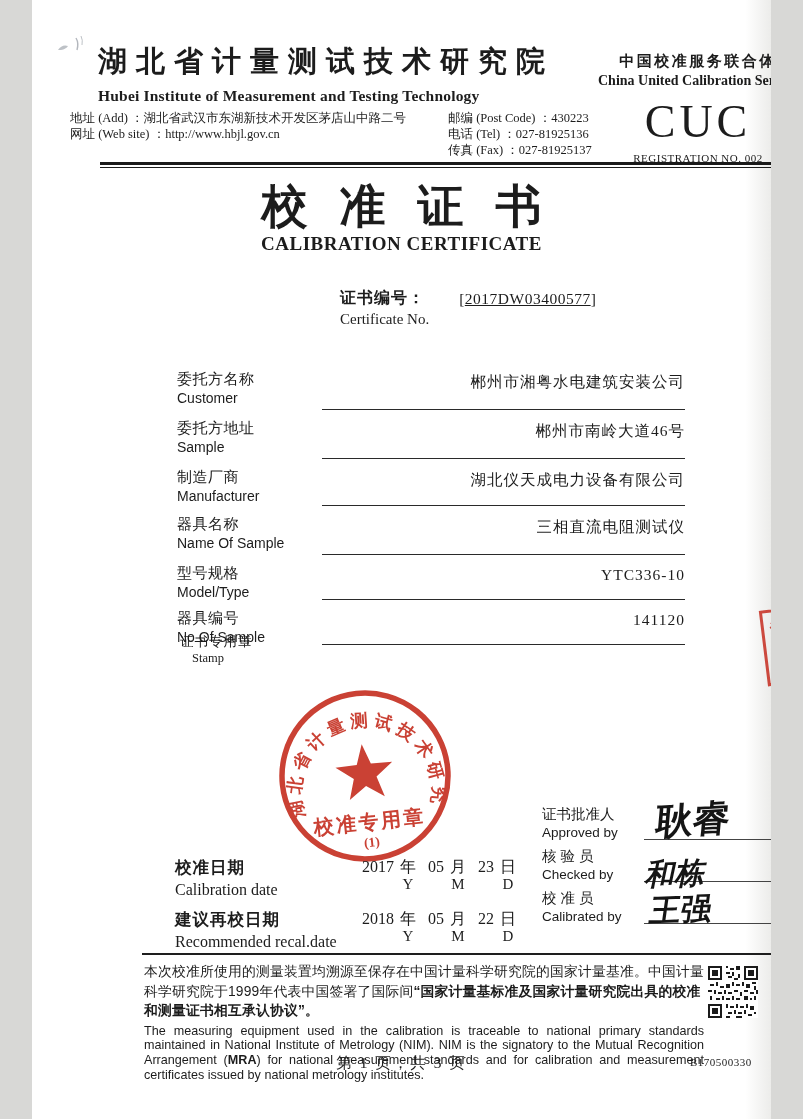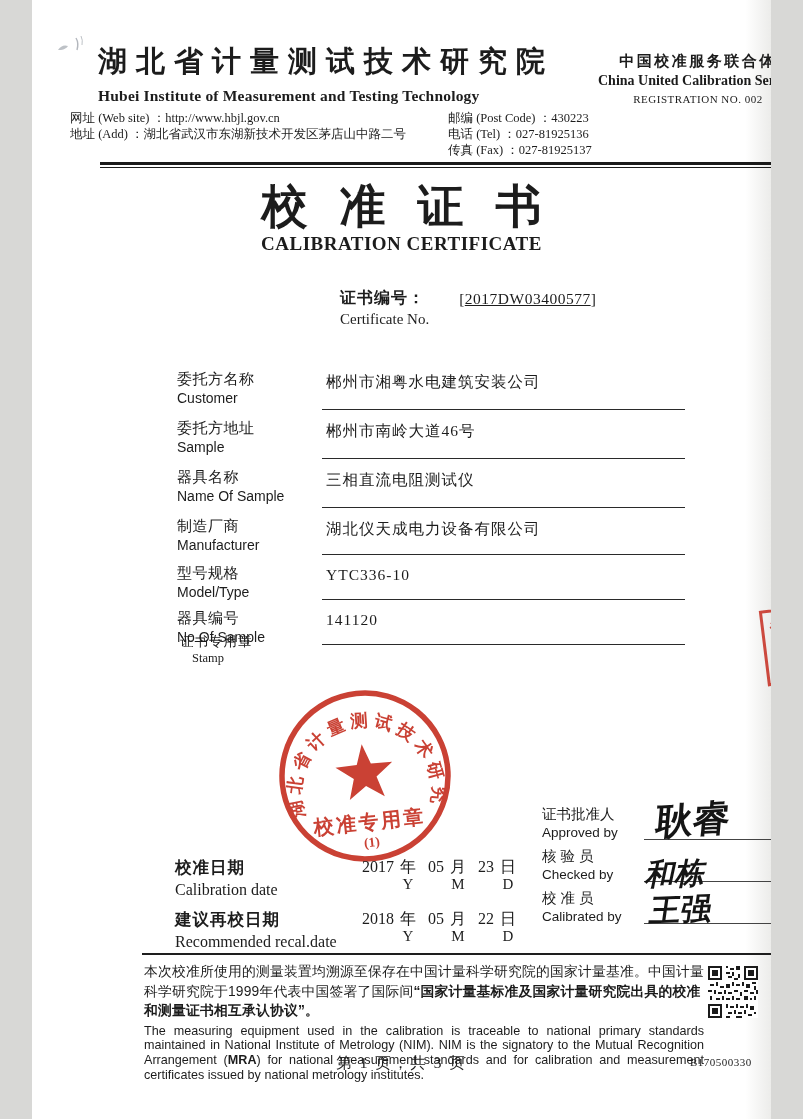--- a/index.html
+++ b/index.html
@@ -36,21 +36,21 @@
   .certno-label .en { font-size:15px; margin-top:2px; }
   .certno-val { font-size:15.5px; padding-top:2px; letter-spacing:.5px; }
   .certno-val .num { text-decoration:underline; }
   
   .fields { position:absolute; top:370px; left:145px; width:508px; }
   .frow { display:flex; margin-bottom:9px; }
   .flabel { width:145px; flex:none; font-family:"Liberation Sans", sans-serif; }
   .flabel .zh { font-size:15px; letter-spacing:.5px; }
   .flabel .en { font-size:14px; margin-top:1px; }
   .fval { flex:1; border-bottom:1.2px solid #2a2a2a; font-size:15.5px;
-    padding:2px 0 16px 4px; letter-spacing:1px; }
+    padding:2px 0 16px 4px; letter-spacing:1px;text-align:right; }
   .frow.tight .fval { padding-bottom:14px; }
   
   .stamp-label { position:absolute; top:633px; left:148px; }
   .stamp-label .zh { font-size:13.5px; letter-spacing:1px; }
   .stamp-label .en { font-size:12.5px; margin-top:0; margin-left:12px; }
   
   .round-stamp { position:absolute; top:686px; left:243px; width:180px; height:180px;
     transform:rotate(-6deg); opacity:.93; }
   
   .corner-stamp { position:absolute; top:604px; left:731px; width:110px; height:76px;
@@ -107,32 +107,33 @@
     <path d="M27 2 q2 4 1 9" stroke="#9aa0a8" stroke-width="1" fill="none"></path>
   </svg>
 
   <div class="hdr">
     <div class="hdr-left">
       <div class="inst-zh">湖北省计量测试技术研究院</div>
       <div class="inst-en">Hubei Institute of Measurement and Testing Technology</div>
     </div>
     <div class="contact">
       <div class="contact-left">
+        <div>地址 (Add) ：湖北省武汉市东湖新技术开发区茅店山中路二号</div>
         <div>网址 (Web site) ：http://www.hbjl.gov.cn</div>
-        <div>地址 (Add) ：湖北省武汉市东湖新技术开发区茅店山中路二号</div>
       </div>
       <div class="contact-right">
         <div>邮编 (Post Code) ：430223</div>
         <div>电话 (Tel) ：027-81925136</div>
         <div>传真 (Fax) ：027-81925137</div>
       </div>
     </div>
     <div class="hdr-right">
       <div class="cuc-zh">中国校准服务联合体</div>
       <div class="cuc-en">China United Calibration Service</div>
+      <div class="cuc-abbr">CUC</div>
       <div class="cuc-reg">REGISTRATION NO. 002</div>
     </div>
   </div>
   <div class="double-rule"></div>
 
   <div class="title-zh">校准证书</div>
   <div class="title-en">CALIBRATION CERTIFICATE</div>
 
   <div class="certno">
     <div class="certno-label">
@@ -150,33 +151,33 @@
         </div>
       <div class="fval">郴州市湘粤水电建筑安装公司</div>
     </div>
     <div class="frow">
       <div class="flabel">
           <div class="zh">委托方地址</div>
           <div class="en">Sample</div>
         </div>
       <div class="fval">郴州市南岭大道46号</div>
     </div>
+    <div class="frow tight">
+      <div class="flabel">
+          <div class="zh">制造厂商</div>
+          <div class="en">Manufacturer</div>
+        </div>
+      <div class="fval">湖北仪天成电力设备有限公司</div>
+    </div>
     <div class="frow">
       <div class="flabel">
           <div class="zh">器具名称</div>
           <div class="en">Name Of Sample</div>
         </div>
       <div class="fval">三相直流电阻测试仪</div>
-    </div>
-    <div class="frow tight">
-      <div class="flabel">
-          <div class="zh">制造厂商</div>
-          <div class="en">Manufacturer</div>
-        </div>
-      <div class="fval">湖北仪天成电力设备有限公司</div>
     </div>
     <div class="frow tight">
       <div class="flabel">
           <div class="zh">型号规格</div>
           <div class="en">Model/Type</div>
         </div>
       <div class="fval">YTC336-10</div>
     </div>
     <div class="frow tight">
       <div class="flabel">

